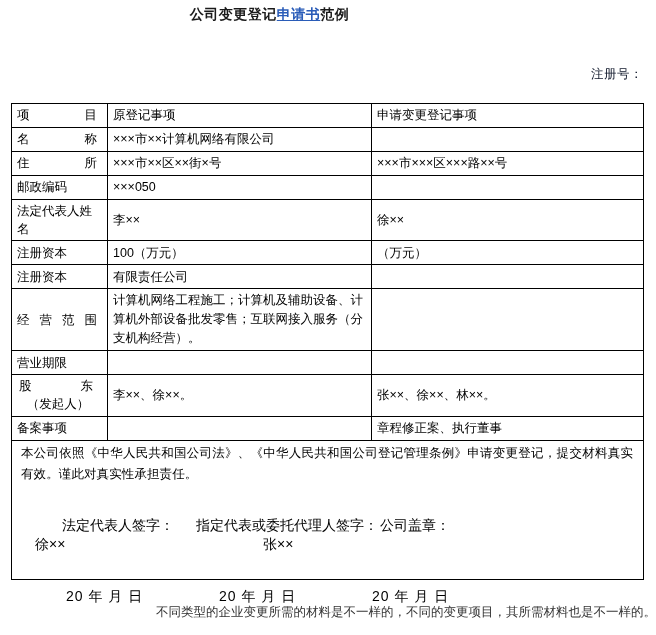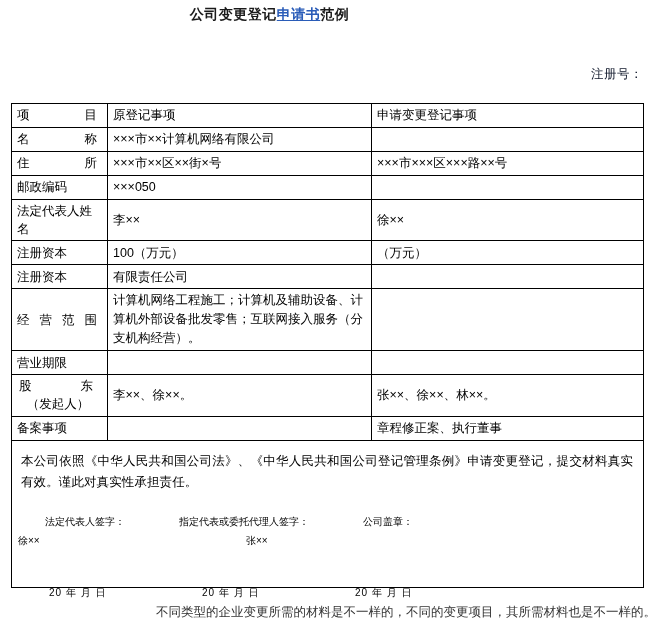--- a/index.html
+++ b/index.html
@@ -94,36 +94,36 @@
     display: block;
     text-align: center;
     padding-right: 4px;
   }
   .decl-cell {
     height: 142px;
     vertical-align: top;
     padding: 0;
   }
   .decl-inner {
-    padding: 8px 6px 0 4px;
+    padding: 0 6px 0 4px;
     position: relative;
     height: 134px;
   }
   .decl-text {
     font-size: 12.5px;
     line-height: 1.75;
     text-align: justify;
     letter-spacing: 0.1px;
   }
   .sig-row {
     position: absolute;
-    left: 0;
+    left: 17px;
     top: 72px;
     width: 100%;
-    font-size: 10px;
+    font-size: 14px;
     text-decoration: underline;
   }
   .sig-heads {
     position: relative;
     height: 19px;
   }
   .sig-heads .h1 { position: absolute; left: 28px; }
   .sig-heads .h2 { position: absolute; left: 162px; }
   .sig-heads .h3 { position: absolute; left: 346px; }
   .sig-names {

